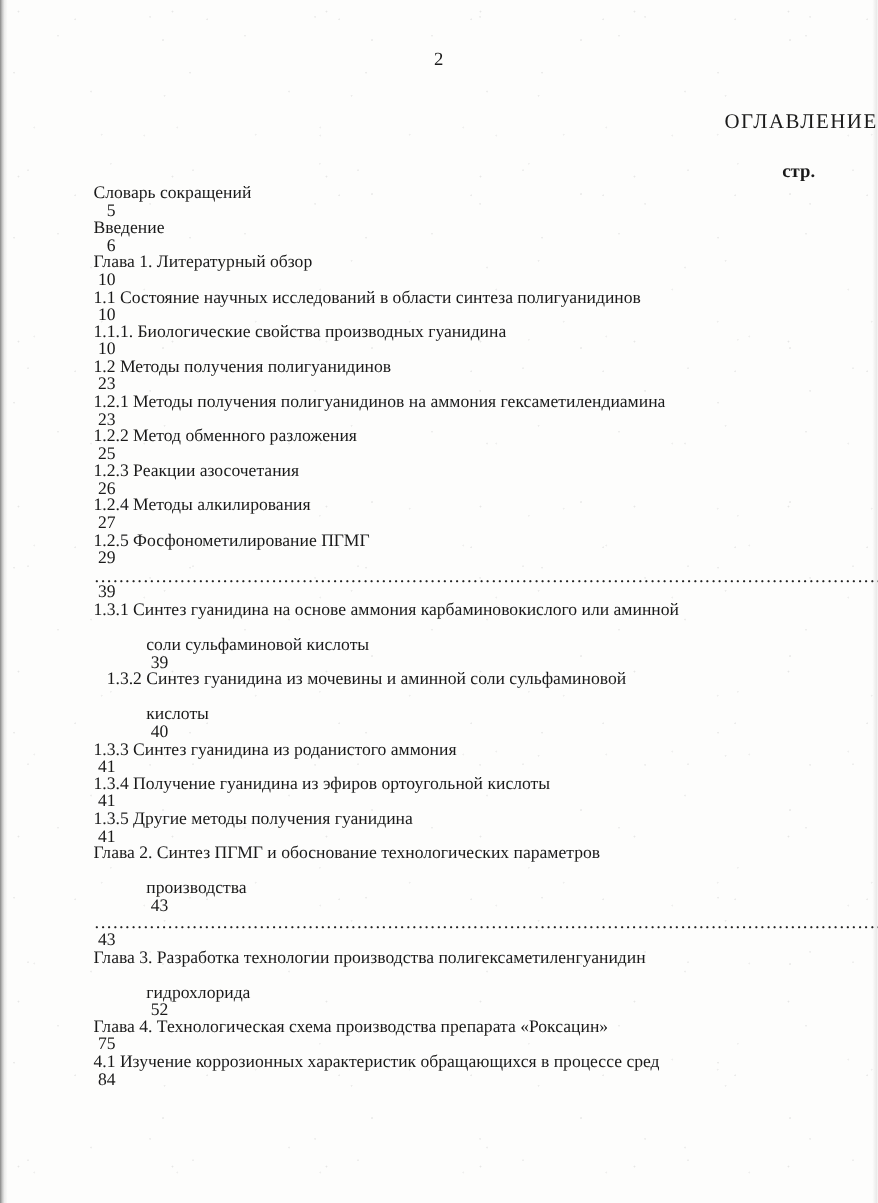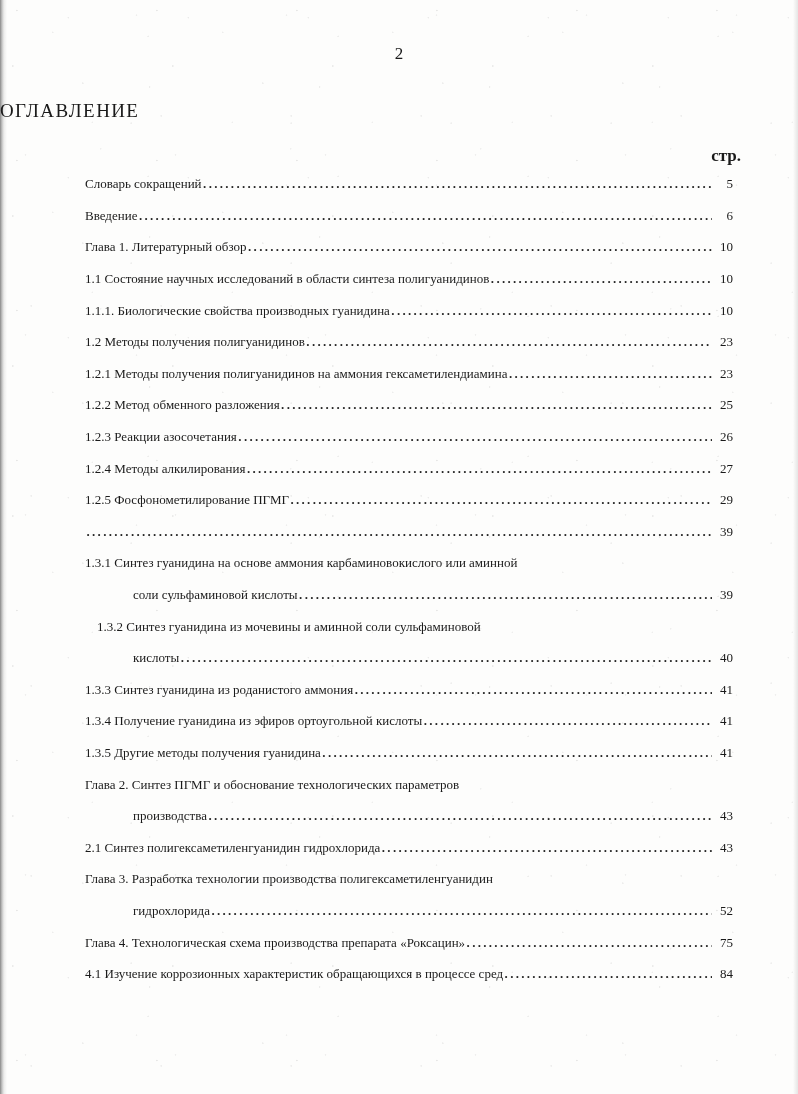--- a/index.html
+++ b/index.html
@@ -69,21 +69,21 @@
     text-align: center;
     font-size: 17px;
     letter-spacing: .2px;
   }
 
   #doc-title {
     position: absolute;
     top: 100px;
     left: 0;
     width: 798px;
-    text-align: left;
+    text-align: right;
     font-size: 19px;
     letter-spacing: 1.4px;
   }
 
   #col-header {
     position: absolute;
     top: 146px;
     left: 0;
     width: 741px;
     text-align: right;
@@ -94,25 +94,26 @@
   #toc {
     position: absolute;
     top: 168px;
     left: 85px;
     width: 648px;
   }
 
   .toc-line {
     position: relative;
     display: flex;
-    align-items: center;
-    font-size: 13px;
+    align-items: flex-start;
+    font-size: 16px;
     line-height: 1;
     height: 31.6px;
     white-space: nowrap;
+    flex-direction: column;
   }
   .toc-line.indent-1 { padding-left: 12px; }
   .toc-line.indent-2 { padding-left: 48px; }
 
   .toc-label {
     flex: 0 0 auto;
   }
   .toc-dots {
     flex: 1 1 auto;
     overflow: hidden;
@@ -240,21 +241,20 @@
       </div>
       <div class="toc-line nowrap-tail">
         <span class="toc-label">Глава 2. Синтез ПГМГ и обоснование технологических параметров</span>
       </div>
       <div class="toc-line indent-2">
         <span class="toc-label">производства</span>
         <span class="toc-dots"></span>
         <span class="toc-page">43</span>
       </div>
       <div class="toc-line">
-        <span class="toc-label">2.1 Синтез полигексаметиленгуанидин гидрохлорида</span>
         <span class="toc-dots"></span>
         <span class="toc-page">43</span>
       </div>
       <div class="toc-line nowrap-tail">
         <span class="toc-label">Глава 3. Разработка технологии производства полигексаметиленгуанидин</span>
       </div>
       <div class="toc-line indent-2">
         <span class="toc-label">гидрохлорида </span>
         <span class="toc-dots"></span>
         <span class="toc-page">52</span>

